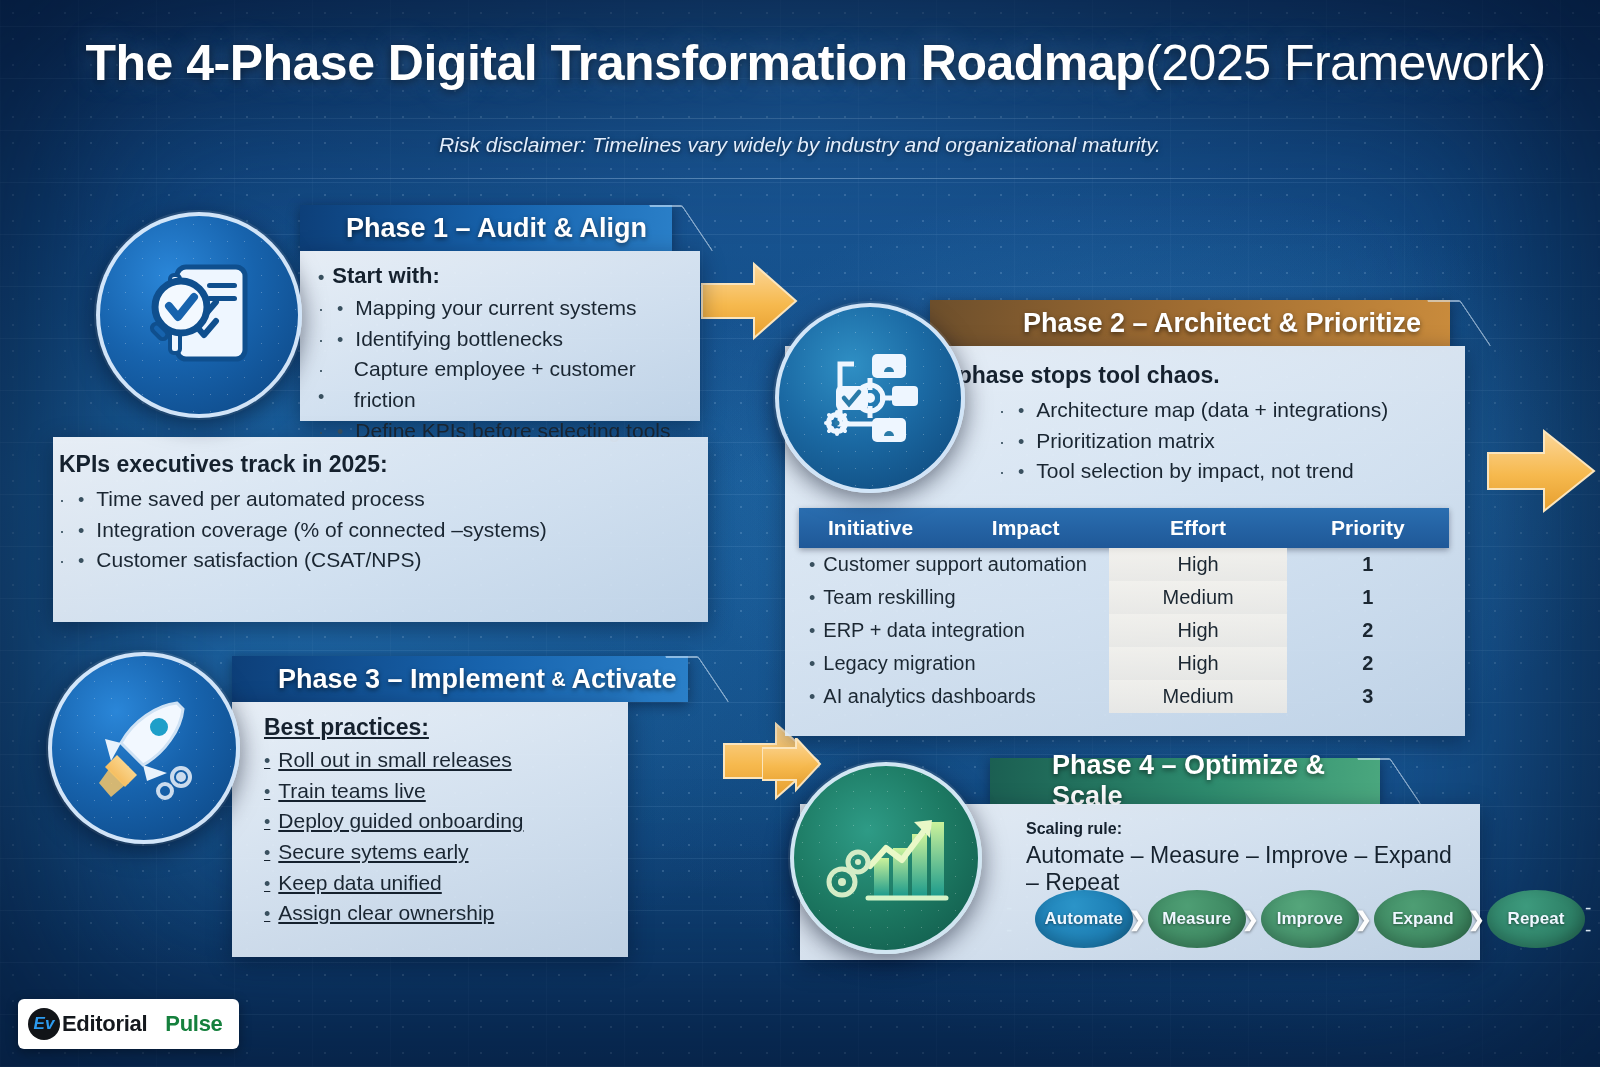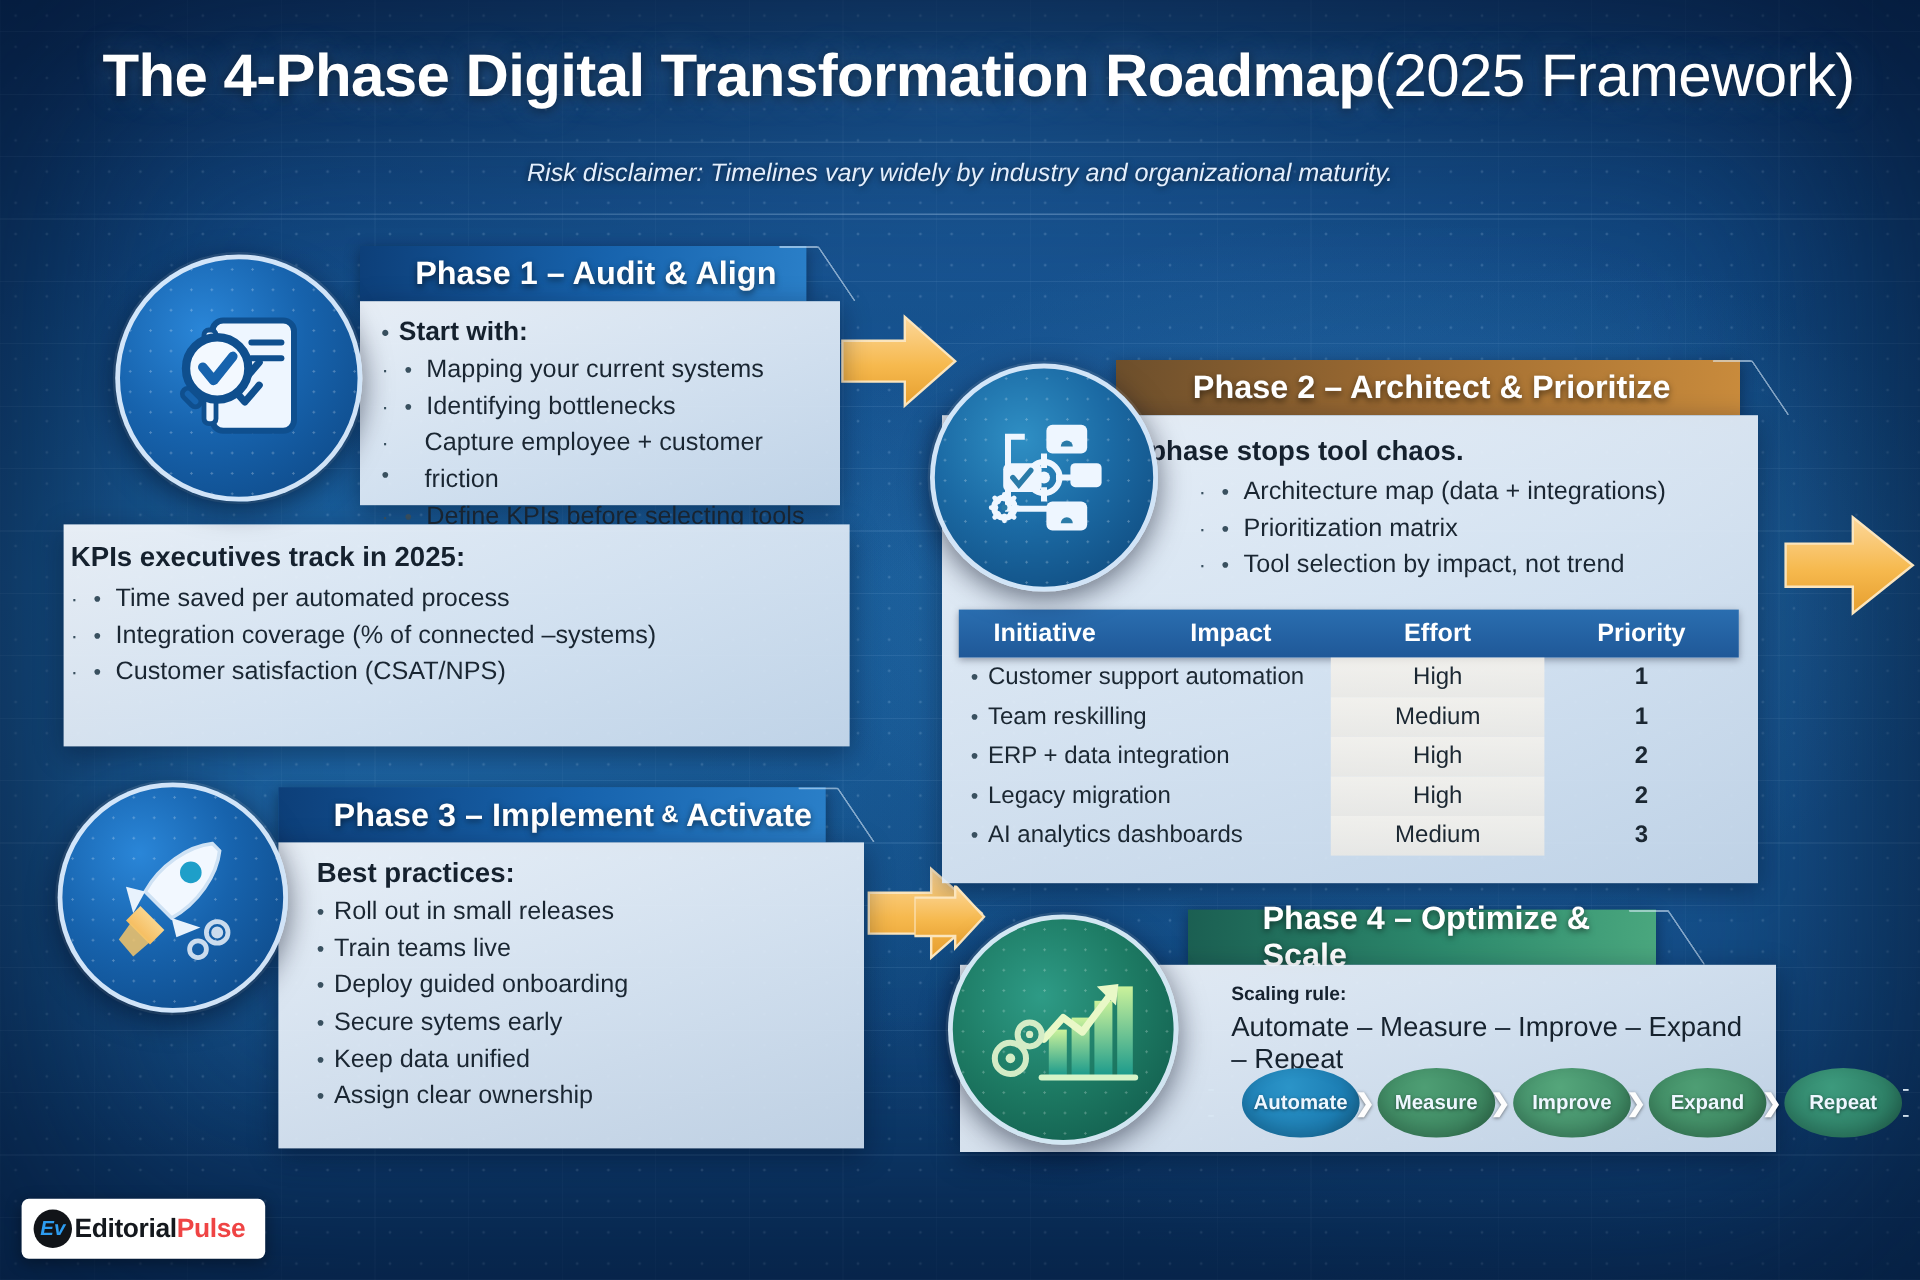--- a/index.html
+++ b/index.html
@@ -72,21 +72,21 @@
     background-image: radial-gradient(rgba(255,255,255,.85) .8px, transparent 1px);
     background-size: 17px 17px; opacity:.30; }
 
   .hdr-bar {
     position: absolute; height: 46px; display: flex; align-items: center;
     padding-left: 46px; color: #fff; font-size: 27px; font-weight: 700;
     text-shadow: 0 2px 5px rgba(0,0,0,.55);
     box-shadow: 0 3px 12px rgba(0,10,30,.45);
   }
   .hdr-blue   { background: linear-gradient(95deg, #0d3f79 0%, #1763ad 55%, #2a7fc8 100%); }
-  .hdr-amber  { background: linear-gradient(95deg, #6d4f2c 0%, #9c6a31 45%, #c98b3c 100%); }
+  .hdr-amber  { background: linear-gradient(95deg, #6d4f2c 0%, #9c6a31 45%, #c98b3c 100%); justify-content: center; }
   .hdr-green  { background: linear-gradient(95deg, #1b5f52 0%, #2d8a6d 55%, #4aa77e 100%); }
   .hdr-bar .chev {
     position: absolute; right: -26px; top: 0; width: 34px; height: 46px;
     border-top: 2px solid rgba(225,240,255,.55);
     border-right: 2px solid rgba(225,240,255,.55);
     transform: skewX(34deg); border-radius: 2px;
   }
   .hdr-bar .amp { font-size: 20px; font-weight: 600; }
 
   .panel {
@@ -140,21 +140,21 @@
     background: #ffffff; border-radius: 6px;
     padding: 9px 16px 9px 10px; display: flex; align-items: center; gap: 2px;
     box-shadow: 0 3px 12px rgba(0,0,0,.35);
   }
   .logo-mark {
     width: 32px; height: 32px; border-radius: 50%;
     background: #111418; display: flex; align-items: center; justify-content: center;
     color: #2d9cf0; font-size: 17px; font-weight: 700; font-style: italic;
   }
   .logo-text { font-size: 22px; font-weight: 700; color: #14181d; letter-spacing: -.3px; }
-  .logo-text .pulse { color: #ef4444; }
+  .logo-text .pulse { color: #15803d; margin-left: 18px; }
 </style>
 </head>
 <body>
 
 <div class="bg"></div>
 <div class="bg-circuit"></div>
 <div class="bg-dots"></div>
 <div class="bg-glow"></div>
 <div class="hline" style="top:178px"></div>
 <div class="hline" style="top:118px; opacity:.5"></div>
@@ -385,21 +385,21 @@
     </svg>
   </div>
 
   <div class="hdr-bar hdr-blue" style="left:232px; top:656px; width:456px;">
     <span>Phase 3 – Implement</span>
     <span class="amp" style="margin:0 6px">&amp;</span>
     <span>Activate</span>
     <span class="chev"></span>
   </div>
 
-  <div class="panel" style="left:232px; top:702px; width:488px; height:255px; padding:12px 14px 10px 32px;">
+  <div class="panel" style="left:232px; top:702px; width:396px; height:255px; padding:12px 14px 10px 32px;text-decoration:underline;">
     <div class="panel-lead" style="font-size:23px; margin-bottom:4px;">Best practices:</div>
     <ul class="plist">
       <li>
           <span class="bdot">•</span>
           <span>Roll out in small releases</span>
         </li>
       <li>
           <span class="bdot">•</span>
           <span>Train teams live</span>
         </li>

